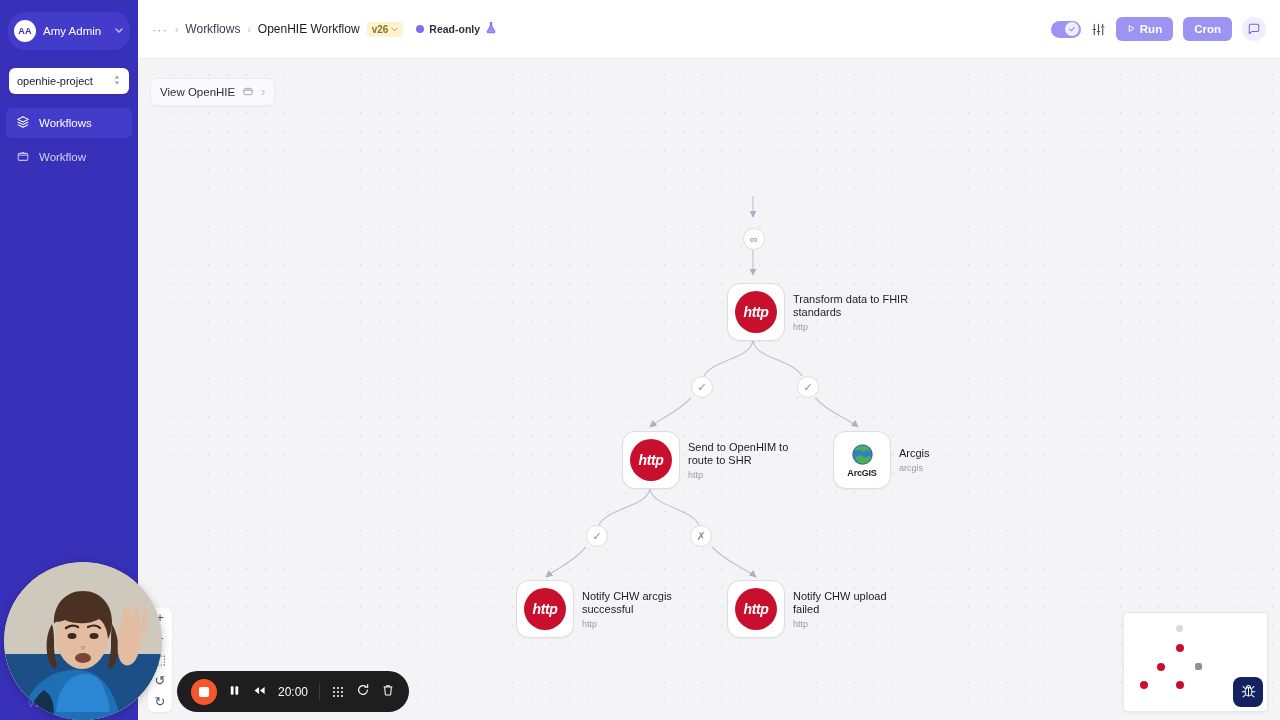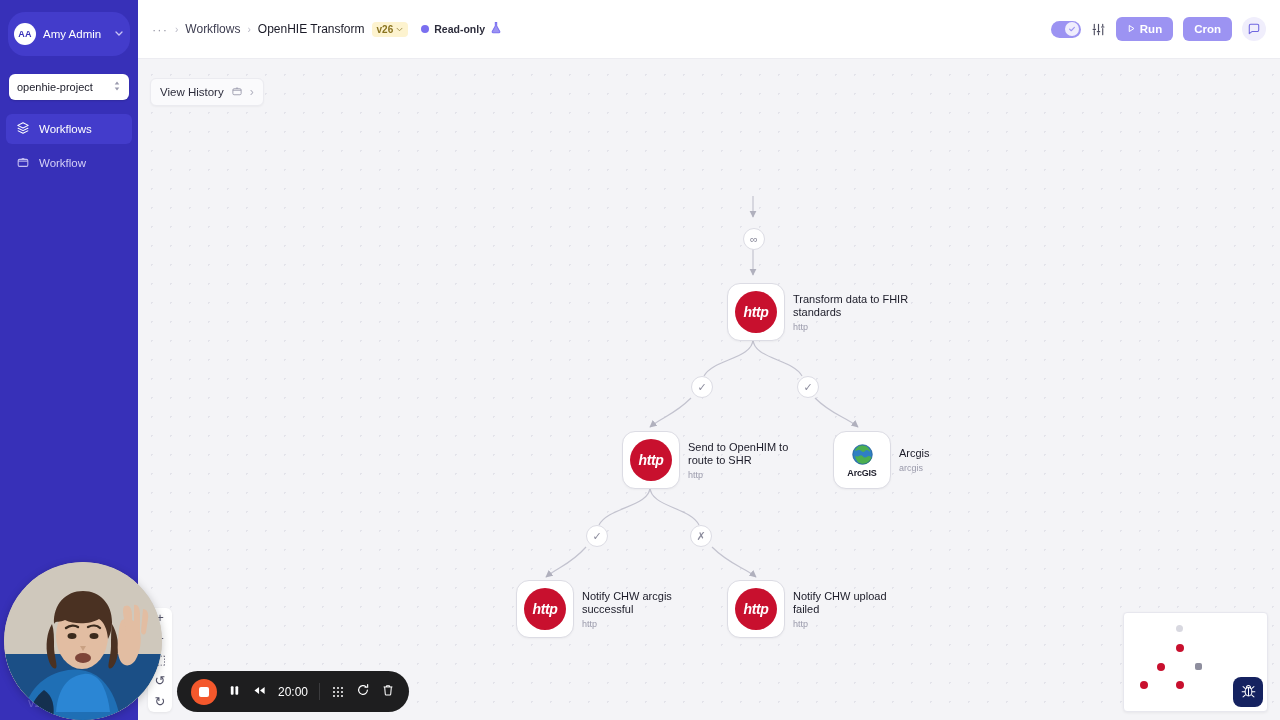--- a/index.html
+++ b/index.html
@@ -14,21 +14,21 @@
   
   #sidebar {
     width: 138px; height: 720px;
     background: #3730b8;
     position: relative;
     flex: 0 0 138px;
     z-index: 5;
   }
   .user-chip {
     margin: 12px 8px 0 8px;
-    height: 44px;
+    height: 38px;
     background: #433ccb;
     border-radius: 17px;
     display: flex; align-items: center;
     padding: 0 6px;
     gap: 7px;
   }
   .avatar {
     width: 22px; height: 22px; border-radius: 50%;
     background: #ffffff; color: #3730b8;
     font-size: 9px; font-weight: bold;
@@ -289,21 +289,21 @@
   </div>
 
   <div id="main">
 
     <div id="topbar">
       <div class="crumbs">
         <span class="crumb-dots">···</span>
         <span class="crumb-sep">›</span>
         <span class="crumb-link">Workflows</span>
         <span class="crumb-sep">›</span>
-        <span class="crumb-current">OpenHIE Transform</span>
+        <span class="crumb-current">OpenHIE Workflow</span>
 
         <span class="ver-badge">
           <span>v26</span>
           <span class="cv">
             <svg width="7" height="5" viewBox="0 0 8 6">
                 <path d="M1 1.5l3 3 3-3" fill="none" stroke="#a08f4a" stroke-width="1.1" stroke-linecap="round"></path>
               </svg>
           </span>
         </span>
 
@@ -351,21 +351,21 @@
           <svg width="14" height="14" viewBox="0 0 16 16" fill="none" stroke="#6f66e0" stroke-width="1.2" stroke-linejoin="round">
             <path d="M2.6 4.2a1.6 1.6 0 011.6-1.6h7.6a1.6 1.6 0 011.6 1.6v5a1.6 1.6 0 01-1.6 1.6H6l-3.4 2.5z"></path>
           </svg>
         </div>
       </div>
     </div>
 
     <div id="canvas">
 
       <div class="history-pill">
-        <span class="txt">View History</span>
+        <span class="txt">View OpenHIE</span>
         <span>
           <svg width="12" height="12" viewBox="0 0 16 16" fill="none" stroke="#9a9aab" stroke-width="1.2" stroke-linejoin="round">
             <rect x="2.5" y="5" width="11" height="8" rx="1.6"></rect>
               <path d="M2.5 7h11"></path>
               <path d="M6.5 4.2h3"></path>
           </svg>
         </span>
         <span style="color:#b4b4c2;font-size:12px">›</span>
       </div>
 

